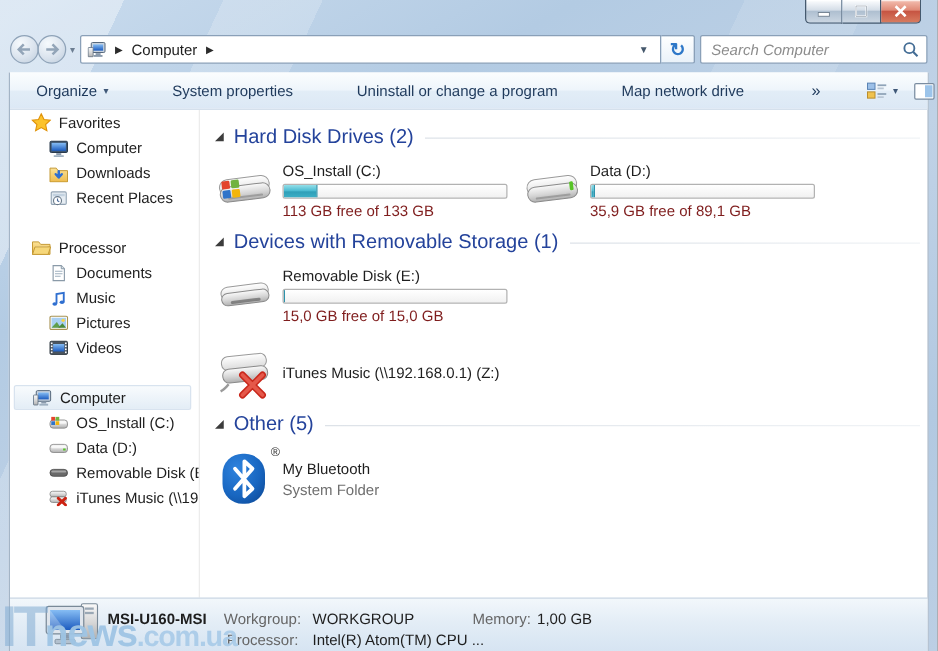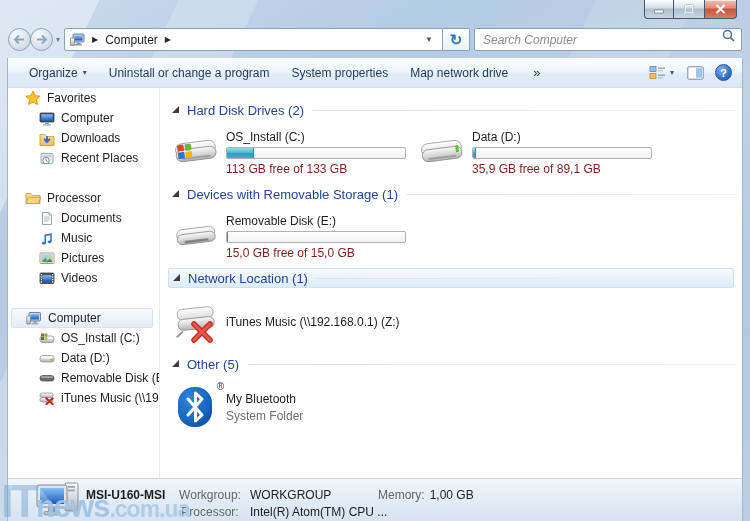--- a/index.html
+++ b/index.html
@@ -27,29 +27,29 @@
   .circ.fwd{margin-left:-1px;}
   .hist-chev{font-size:8px;color:#6c7e92;margin:0 4px 0 3px;}
   .address-bar{flex:1;height:23px;background:#fff;border:1px solid #8aa0b8;border-radius:2px 0 0 2px;
     display:flex;align-items:center;padding:0 5px;min-width:0;}
   .crumb-arrow{font-size:8px;color:#2b2b2b;margin:0 7px;}
   .crumb-label{color:#1e1e1e;}
   .addr-dd{margin-left:auto;font-size:8px;color:#45586c;padding:0 4px;}
   .refresh-btn{width:27px;height:23px;border:1px solid #8aa0b8;border-left:none;border-radius:0 2px 2px 0;
     background:linear-gradient(#feffff,#eaf2f9);display:flex;align-items:center;justify-content:center;
     color:#2e78c8;font-size:15px;font-weight:bold;}
-  .search-box{width:268px;height:23px;margin-left:4px;background:#fff;border:1px solid #8aa0b8;border-radius:2px;
-    display:flex;padding:0 6px;flex:none;}
+  .search-box{width:182px;height:23px;margin-left:4px;background:#fff;border:1px solid #8aa0b8;border-radius:2px;
+    display:flex;align-items:center;padding:0 6px;flex:none;}
   .search-box input{flex:1;border:none;outline:none;background:transparent;font-family:inherit;font-size:12px;font-style:italic;color:#555;min-width:0;}
   .search-box input::placeholder{color:#8c8c8c;font-style:italic;}
   
   .window-body{position:absolute;top:58px;left:7px;right:7px;bottom:0;background:#fff;z-index:2;
     border-left:1px solid #a3b4c6;border-right:1px solid #a3b4c6;display:flex;flex-direction:column;}
   .toolbar{height:30px;flex:none;display:flex;align-items:center;padding:0 10px;color:#1e395b;
-    background:linear-gradient(#fbfdfe,#eef5fb 48%,#e2edf7 52%,#dce8f5);border-bottom:1px solid #d5e0ec;}
+    background:linear-gradient(#fbfdfe,#eef5fb 48%,#e2edf7 52%,#dce8f5);border-bottom:1px solid #d5e0ec;gap:29px;}
   .tb-btn{padding:4px 11px;border-radius:3px;display:flex;align-items:center;gap:5px;white-space:nowrap;}
   .tb-dd{font-size:8px;color:#3f5878;}
   .tb-overflow{margin-left:8px;font-size:13px;color:#1e395b;padding:2px 6px;}
   .tb-right{margin-left:auto;display:flex;align-items:center;gap:9px;}
   .help-btn{width:17px;height:17px;border-radius:50%;border:1px solid #2a5a9c;color:#fff;font-weight:bold;font-size:11px;
     background:radial-gradient(circle at 35% 30%,#7db2ec,#2a6bc0 70%,#1c4f96);display:flex;align-items:center;justify-content:center;}
   
   .content{flex:1;display:flex;min-height:0;}
   .sidebar{width:152px;flex:none;overflow:hidden;border-right:1px solid #ececec;}
   .side-item{display:flex;align-items:center;height:20px;padding-left:17px;gap:6px;white-space:nowrap;overflow:hidden;}
@@ -57,21 +57,21 @@
   .side-item.selected{background:linear-gradient(#f8fbfd,#e3edf6);border:1px solid #d8e3ef;border-radius:2px;
     margin:0 6px 0 3px;padding-left:14px;height:20px;}
   .side-gap{height:20px;}
   .sicon{flex:none;display:flex;align-items:center;justify-content:center;width:16px;height:16px;}
   
   .main{flex:1;padding:12px 6px 0 12px;min-width:0;}
   .sec-header{display:flex;align-items:center;height:20px;}
   .sec-header.highlighted{background:linear-gradient(#f6fafd,#ddebfa);border:1px solid #cfe2f5;border-radius:2px;
     margin-left:-4px;padding-left:4px;margin-right:2px;}
   .tri{width:0;height:0;border-left:7px solid transparent;border-bottom:7px solid #3c3c3c;margin-top:-2px;}
-  .sec-title{color:#24439b;font-size:13px;margin:0 9px 0 8px;white-space:nowrap;}
+  .sec-title{color:#24439b;font-size:16px;margin:0 9px 0 8px;white-space:nowrap;}
   .sec-line{flex:1;height:1px;background:linear-gradient(to right,#dde2e8,#f0f3f6);}
   .tiles{display:flex;flex-wrap:wrap;margin:4px 0 8px 0;}
   .tile{width:246px;display:flex;gap:6px;margin-top:4px;min-height:48px;}
   .dicon{width:48px;flex:none;display:flex;align-items:center;justify-content:center;}
   .dinfo{padding-top:2px;}
   .dname{color:#1e1e1e;margin-bottom:3px;white-space:nowrap;}
   .dbar{width:180px;height:12px;border:1px solid #b2b2b2;border-radius:2px;background:linear-gradient(#ffffff,#f1f1f1);overflow:hidden;}
   .dfill{height:100%;background:linear-gradient(#94dfe9,#4cbcd2 45%,#2f9fb8 55%,#3aafc6);border-right:1px solid #2d93ab;}
   .dfree{color:#7f1d1d;margin-top:3px;}
   .tile.centered{align-items:center;min-height:46px;}
@@ -187,24 +187,24 @@
   </div>
 
   <div class="window-body">
 
     <div class="toolbar">
       <div class="tb-btn">
         <span>Organize</span>
         <span class="tb-dd">▾</span>
       </div>
       <div class="tb-btn">
+        <span>System properties</span>
+      </div>
+      <div class="tb-btn">
         <span>Uninstall or change a program</span>
-      </div>
-      <div class="tb-btn">
-        <span>System properties</span>
       </div>
       <div class="tb-btn">
         <span>Map network drive</span>
       </div>
       <span class="tb-overflow">»</span>
 
       <div class="tb-right">
         <div class="tb-btn" style="padding:3px 2px;gap:4px">
           <svg width="17" height="15">
             <rect x="1" y="1.5" width="6" height="5" fill="#9cc0e8" stroke="#5a83b4" stroke-width="0.8"></rect>
@@ -465,25 +465,20 @@
             <div class="dinfo">
               <div class="dname">Removable Disk (E:)</div>
               <div class="dbar">
                 <div class="dfill" style="width: 0%;"></div>
               </div>
               <div class="dfree">15,0 GB free of 15,0 GB</div>
             </div>
           </div>
         </div>
 
-        <div class="sec-header highlighted">
-          <span class="tri"></span>
-          <span class="sec-title">Network Location (1)</span>
-          <span class="sec-line"></span>
-        </div>
         <div class="tiles">
           <div class="tile centered" style="width:auto;margin-top:8px;">
             <span class="dicon">
               <svg width="48" height="42" viewBox="0 0 48 42">
                 <g transform="rotate(-6 24 20)">
                   <rect x="6" y="6" width="36" height="11" rx="5" fill="url(#gDriveTop)" stroke="#9a9a9a" stroke-width="0.8"></rect>
                   <rect x="6" y="16" width="36" height="11" rx="5" fill="url(#gDrive)" stroke="#8a8a8a" stroke-width="0.8"></rect>
                   <path d="M10 28 q-4 4 -7 5" stroke="#9a9a9a" stroke-width="2" fill="none"></path>
                 </g>
                 <path d="M22 22 L38 38 M38 22 L22 38" stroke="#c9281c" stroke-width="5.5" stroke-linecap="round"></path>

